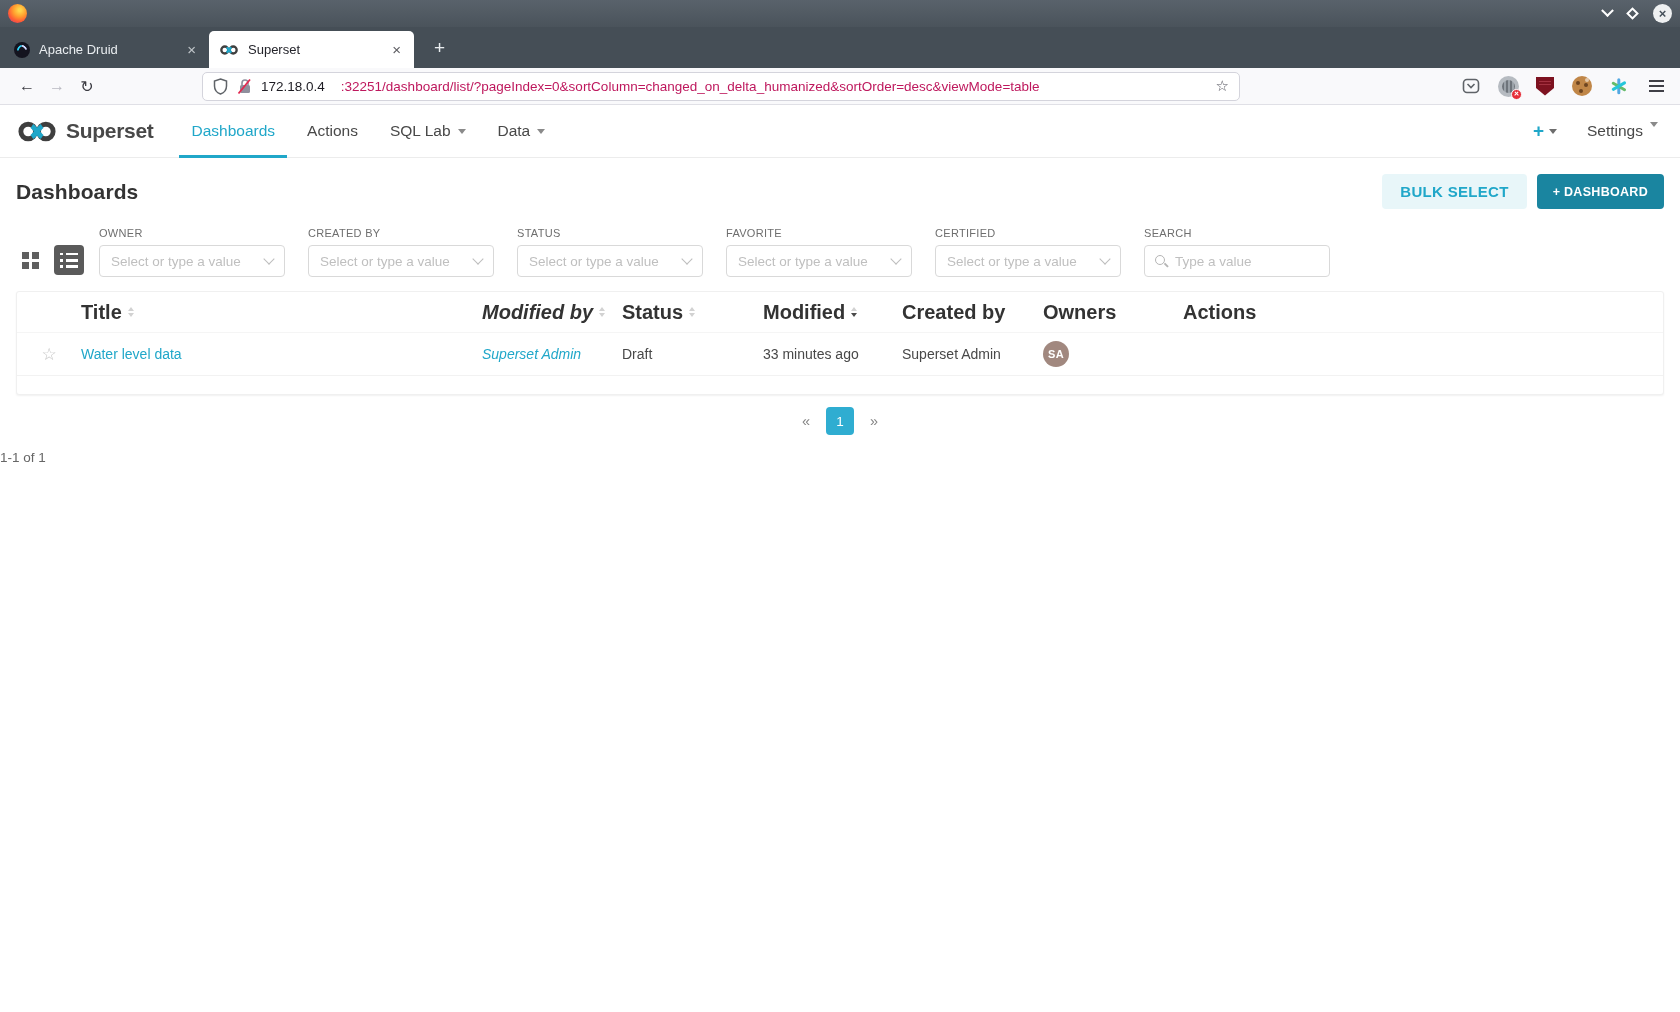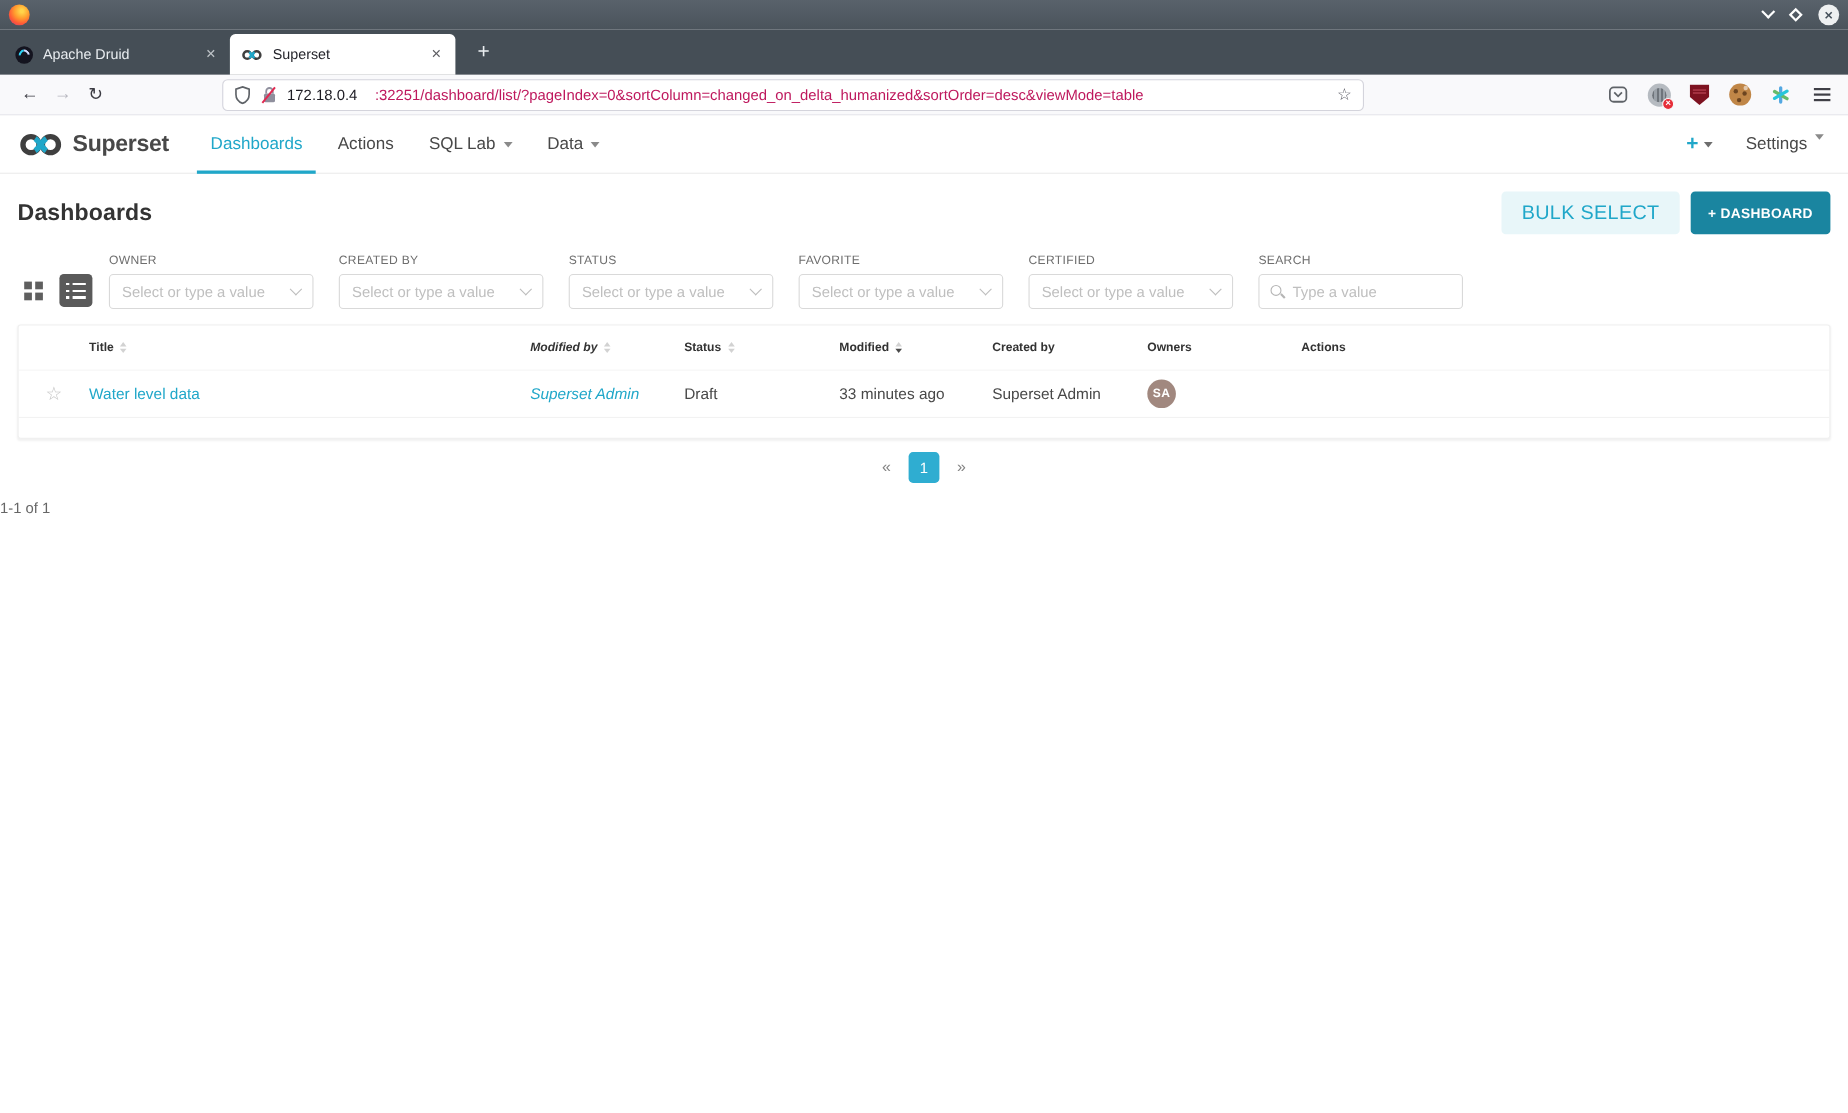--- a/index.html
+++ b/index.html
@@ -71,21 +71,21 @@
   .caret { width:0; height:0; border-left:4px solid transparent; border-right:4px solid transparent; border-top:5px solid #8a8a8a; margin-left:7px; display:inline-block; }
   .nav-right { margin-left:auto; display:flex; align-items:center; gap:30px; padding-right:6px; }
   .plus-menu { display:flex; align-items:center; color:#20a7c9; font-size:19px; font-weight:700; }
   .plus-menu .caret { border-top-color:#6d6d6d; margin-left:5px; }
   .settings-menu { display:flex; align-items:flex-start; font-size:15.5px; color:#484848; }
 
   
   .page-header { display:flex; align-items:center; padding:16px 16px 12px; }
   .page-title { font-size:21px; font-weight:700; color:#333; letter-spacing:.1px; }
   .hdr-actions { margin-left:auto; display:flex; gap:10px; }
-  .btn-bulk { background:rgba(32,167,201,.1); color:#20a7c9; border:none; font-weight:400; font-size:18px; letter-spacing:.3px; padding:9px 18px; border-radius:4px; font-family:inherit; }
+  .btn-bulk { background:rgba(32,167,201,.1); color:#20a7c9; border:none; font-weight:700; font-size:15px; letter-spacing:.3px; padding:9px 18px; border-radius:4px; font-family:inherit; }
   .btn-primary { background:#1a85a0; color:#ffffff; border:none; font-weight:700; font-size:12.5px; letter-spacing:.3px; padding:9px 16px; border-radius:4px; font-family:inherit; }
 
   
   .filter-bar { display:flex; align-items:flex-end; padding:6px 16px 0; }
   .view-toggles { display:flex; align-items:center; gap:9px; margin-bottom:2px; }
   .vt-card { width:29px; height:29px; display:flex; align-items:center; justify-content:center; border-radius:4px; }
   .grid-glyph { display:grid; grid-template-columns:7px 7px; grid-template-rows:7px 7px; gap:3px; }
   .grid-glyph i { background:#5f5f5f; display:block; }
   .vt-list { width:30px; height:30px; background:#5a5a5a; border-radius:4px; display:flex; align-items:center; justify-content:center; gap:3px; }
   .list-dots { width:2.5px; height:15px; background:repeating-linear-gradient(#fff 0 2.5px,transparent 2.5px 6.2px); }
@@ -105,21 +105,21 @@
   .search-input::placeholder { color:#bfbfbf; }
 
   
   .card { margin:14px 16px 0; background:#fff; border:1px solid #f0f0f0; border-radius:3px; box-shadow:0 1px 2px rgba(0,0,0,.06); padding-bottom:18px; }
   .t-row { display:flex; align-items:center; }
   .t-head { height:40px; }
   .t-data { height:44px; border-top:1px solid #f5f5f5; border-bottom:1px solid #f2f2f2; }
   .c-star { width:64px; display:flex; justify-content:center; }
   .c-title { width:401px; } .c-modby { width:140px;font-style:italic; } .c-status { width:141px; }
   .c-mod { width:139px; } .c-createdby { width:141px; } .c-owners { width:140px; } .c-actions { flex:1; }
-  .th { font-size:11px; font-weight:700; color:#333; display:flex; align-items:center; }
+  .th { font-size:20px; font-weight:700; color:#333; display:flex; align-items:center; }
   .sort { display:inline-flex; flex-direction:column; gap:2.5px; margin-left:6px; }
   .sort i { display:block; width:0; height:0; border-left:3.5px solid transparent; border-right:3.5px solid transparent; }
   .sort .up { border-bottom:4px solid #d2d2d2; }
   .sort .down { border-top:4px solid #d2d2d2; }
   .sort.desc .down { border-top-color:#4a4a4a; }
   .row-star { font-size:17px; color:#c4c4c4; }
   .cell { font-size:14px; color:#484848; }
   .link { color:#20a7c9; text-decoration:none; }
   .avatar { width:26px; height:26px; border-radius:50%; background:#a1887f; color:#fff; font-size:11px; font-weight:700; display:flex; align-items:center; justify-content:center; letter-spacing:.3px; }
 

